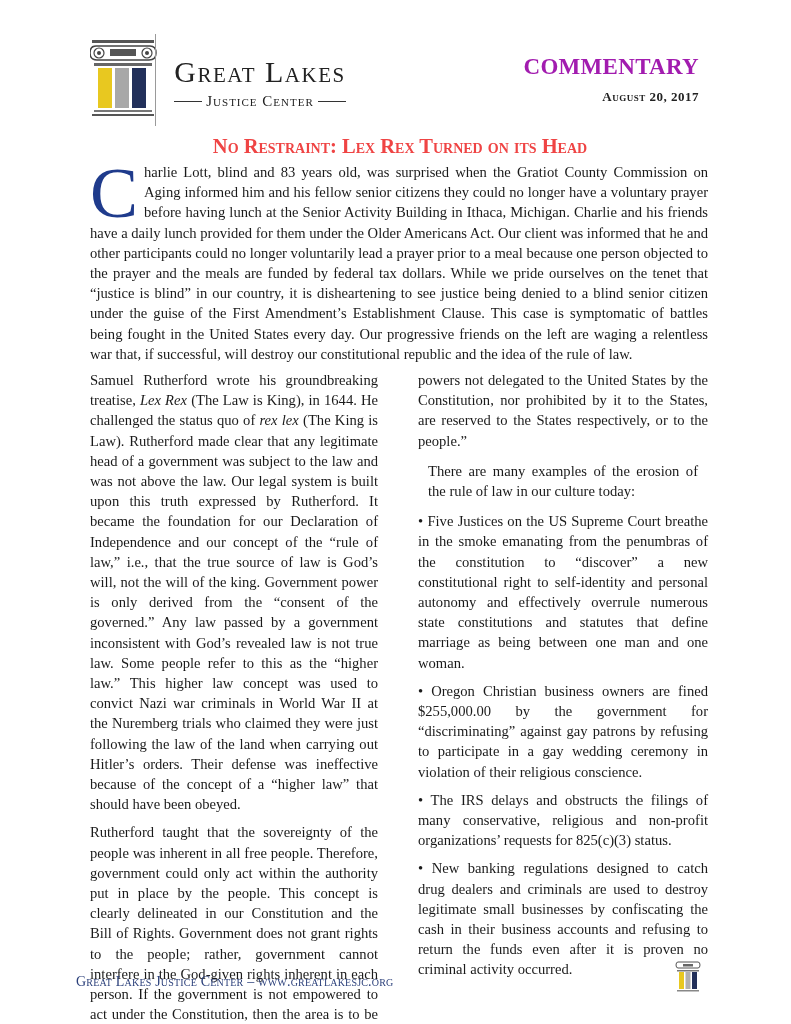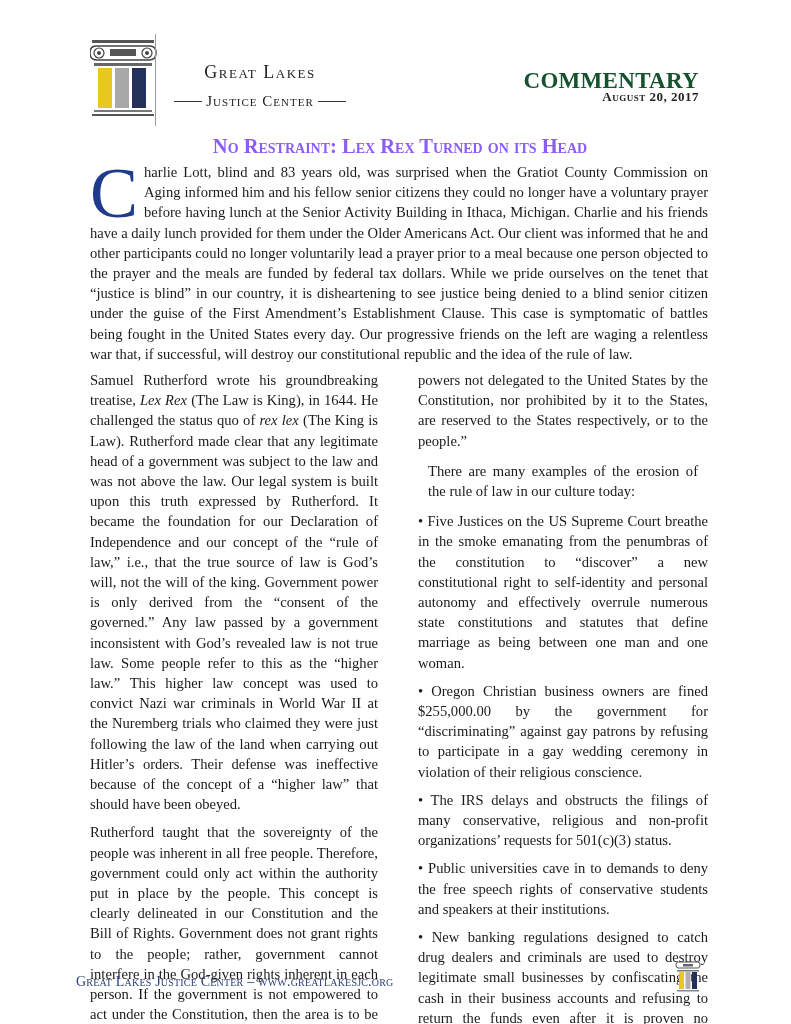--- a/index.html
+++ b/index.html
@@ -3,33 +3,33 @@
 <meta charset="utf-8">
 <style>
   html, body { margin: 0; padding: 0; background: #ffffff; }
   body { width: 791px; height: 1024px; position: relative; overflow: hidden;
          font-family: "Liberation Serif", "DejaVu Serif", serif; color: #1a1a1a; }
 
   
   .logo { position: absolute; left: 90px; top: 38px; width: 72px; height: 82px; }
   .vrule { position: absolute; left: 155px; top: 34px; width: 1px; height: 92px; background: #9a9a9a; }
   .org-name { position: absolute; left: 170px; top: 58px; width: 180px; text-align: center; color: #222; }
-  .org-line1 { font-size: 18px; letter-spacing: 1.5px; font-variant: small-caps; line-height: 28px; }
+  .org-line1 { font-size: 30px; letter-spacing: 1.5px; font-variant: small-caps; line-height: 28px; }
   .org-line2 { font-size: 15px; font-variant: small-caps; letter-spacing: 1px; line-height: 18px; margin-top: 6px;
                display: flex; align-items: center; justify-content: center; gap: 4px; }
   .org-line2 .dash { display: inline-block; width: 28px; height: 1px; background: #333; }
 
-  .commentary { position: absolute; right: 92px; top: 68px; font-size: 23px; font-weight: bold; color: #14532d;
+  .commentary { position: absolute; right: 92px; top: 54px; font-size: 23px; font-weight: bold; color: #a21caf;
                 letter-spacing: 0.3px; }
   .date { position: absolute; right: 92px; top: 89px; font-size: 13px; font-weight: bold; font-variant: small-caps;
           color: #222; letter-spacing: 0.5px; }
 
   
   .title { position: absolute; left: 90px; top: 135px; width: 620px; text-align: center; font-size: 20.5px;
-           font-weight: bold; font-variant: small-caps; color: #8b5cf6; }
+           font-weight: bold; font-variant: small-caps; color: #ef4444; }
 
   
   .intro { position: absolute; left: 90px; top: 162px; width: 618px; font-size: 14.6px; line-height: 20.2px;
            text-align: justify; }
   .dropcap { float: left; font-size: 72px; line-height: 58px; color: #1f3b8c; margin: 2px 6px 0 0;
              font-family: "Liberation Serif", serif; }
 
   
   .col { position: absolute; top: 370px; font-size: 14.6px; line-height: 20.2px; text-align: justify; }
   .col-left { left: 90px; width: 288px; }
@@ -84,22 +84,21 @@
 <div class="col col-left">
   <p><span>Samuel Rutherford wrote his groundbreaking treatise, </span><em>Lex Rex</em><span> (The Law is King), in 1644. He challenged the status quo of </span><em>rex lex</em><span> (The King is Law). Rutherford made clear that any legitimate head of a government was subject to the law and was not above the law. Our legal system is built upon this truth expressed by Rutherford. It became the foundation for our Declaration of Independence and our concept of the “rule of law,” i.e., that the true source of law is God’s will, not the will of the king. Government power is only derived from the “consent of the governed.” Any law passed by a government inconsistent with God’s revealed law is not true law. Some people refer to this as the “higher law.” This higher law concept was used to convict Nazi war criminals in World War II at the Nuremberg trials who claimed they were just following the law of the land when carrying out Hitler’s orders. Their defense was ineffective because of the concept of a “higher law” that should have been obeyed.</span></p>
   <p>Rutherford taught that the sovereignty of the people was inherent in all free people. Therefore, government could only act within the authority put in place by the people. This concept is clearly delineated in our Constitution and the Bill of Rights. Government does not grant rights to the people; rather, government cannot interfere in the God-given rights inherent in each person. If the government is not empowered to act under the Constitution, then the area is to be left to the people. The Tenth Amendment states: “The</p>
 </div>
 
 <div class="col col-right">
   <p>powers not delegated to the United States by the Constitution, nor prohibited by it to the States, are reserved to the States respectively, or to the people.”</p>
   <p class="tight">There are many examples of the erosion of the rule of law in our culture today:</p>
   <p class="bullet">• Five Justices on the US Supreme Court breathe in the smoke emanating from the penumbras of the constitution to “discover” a new constitutional right to self-identity and personal autonomy and effectively overrule numerous state constitutions and statutes that define marriage as being between one man and one woman.</p>
   <p class="bullet">• Oregon Christian business owners are fined $255,000.00 by the government for “discriminating” against gay patrons by refusing to participate in a gay wedding ceremony in violation of their religious conscience.</p>
-  <p class="bullet">• The IRS delays and obstructs the filings of many conservative, religious and non-profit organizations’ requests for 501(c)(3) status.</p>
-  <p class="bullet">• Public universities cave in to demands to deny the free speech rights of conservative students and speakers at their institutions.</p>
+  <p class="bullet">• The IRS delays and obstructs the filings of many conservative, religious and non-profit organizations’ requests for 825(c)(3) status.</p>
   <p class="bullet">• New banking regulations designed to catch drug dealers and criminals are used to destroy legitimate small businesses by confiscating the cash in their business accounts and refusing to return the funds even after it is proven no criminal activity occurred.</p>
 </div>
 
 <div class="footer">Great Lakes Justice Center – www.greatlakesjc.org</div>
 <div class="footer-logo">
   <svg viewBox="0 0 26 34" width="26" height="34">
     <path d="M3 2 H23 Q25 2 25 5 Q25 8 23 8 H3 Q1 8 1 5 Q1 2 3 2 Z" fill="#fff" stroke="#555" stroke-width="1"></path>
     <rect x="8" y="4" width="10" height="2.5" fill="#666"></rect>
     <rect x="2" y="10" width="22" height="1.5" fill="#777"></rect>
     <rect x="4" y="12" width="5" height="17" fill="#e8c820"></rect>

